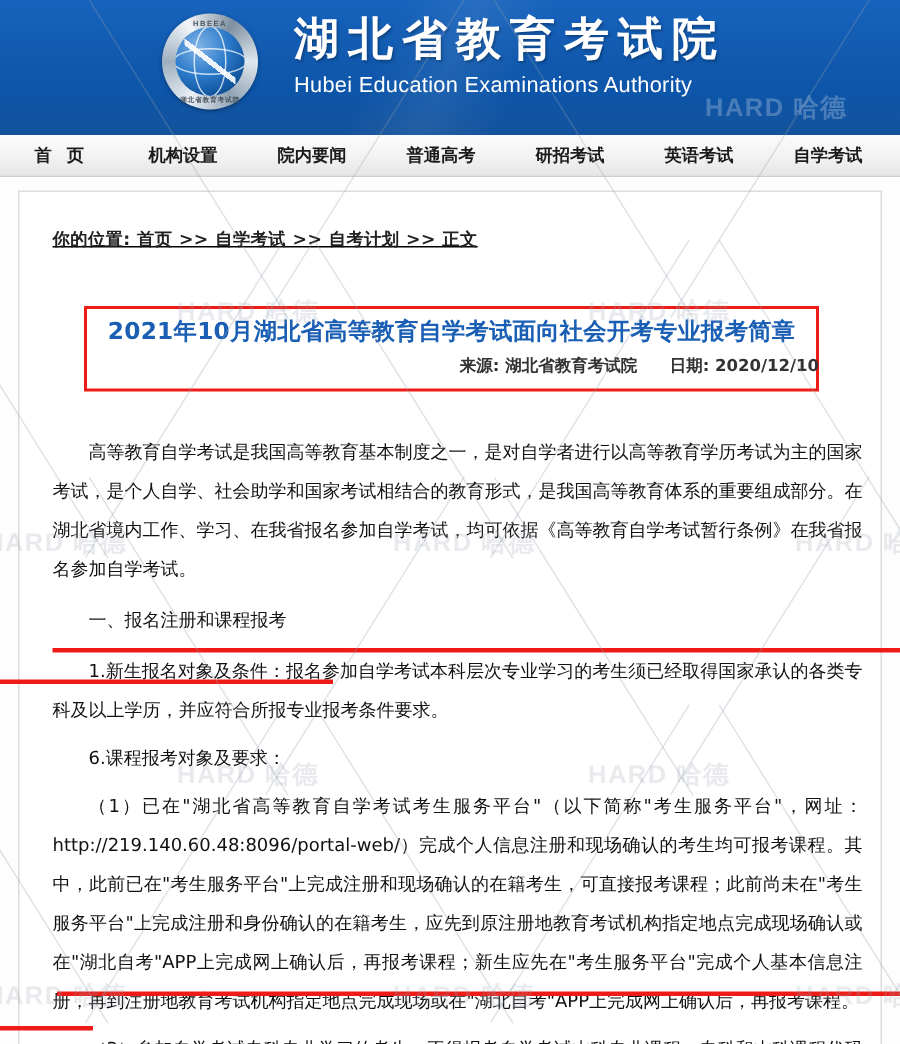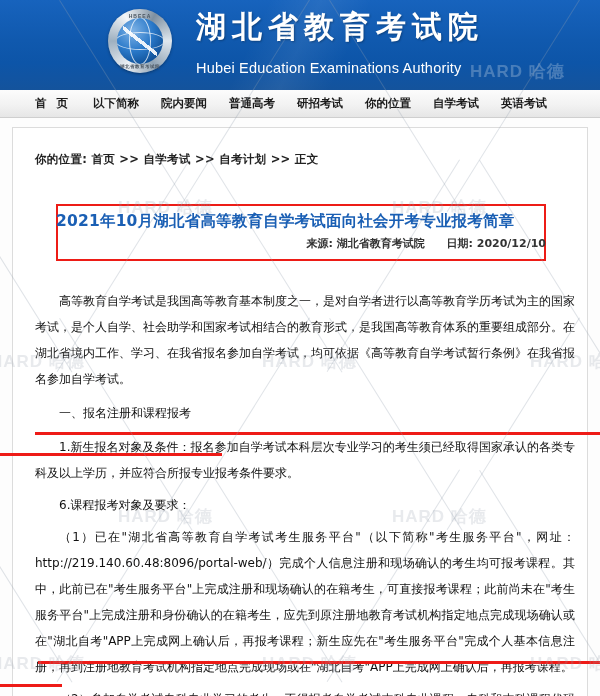--- a/index.html
+++ b/index.html
@@ -78,36 +78,37 @@
     line-height: 38px;
     text-shadow: 1px 1px 2px rgba(0,0,0,0.28);
     font-family: "DejaVu Sans", "Liberation Sans", sans-serif;
     white-space: nowrap;
   }
   .en-title {
     color: #ffffff;
     font-size: 14.5px;
     letter-spacing: 0.2px;
     line-height: 20px;
-    margin-top: 12px;
+    margin-top: 1px;
     white-space: nowrap;
     font-family: "Liberation Sans", sans-serif;
   }
 
   
   .nav-bar {
     position: relative;
     height: 28px;
     background: linear-gradient(180deg,#fcfcfc 0%, #f2f2f2 55%, #e6e6e6 100%);
     border-bottom: 1px solid #cfcfcf;
     display: flex;
     align-items: flex-start;
-    padding-left: 24px;
+    padding-left: 12px;
     white-space: nowrap;
     overflow: hidden;
+    gap: 18px;
   }
   .nav-item {
     color: #1b1b1b;
     font-size: 11.5px;
     font-weight: bold;
     padding: 0 11px;
     line-height: 27px;
     cursor: pointer;
     font-family: "DejaVu Sans", "Liberation Sans", sans-serif;
   }
@@ -115,20 +116,21 @@
 
   
   .content-card {
     position: absolute;
     left: 12px; top: 127px;
     width: 576px;
     min-height: 569px;
     background: #ffffff;
     border: 1px solid #dcdcdc;
     border-bottom: none;
+    text-decoration: underline;
   }
   .breadcrumb {
     margin: 24px 0 0 22px;
     font-size: 11.5px;
     color: #222;
     font-weight: bold;
     letter-spacing: .3px;
     font-family: "DejaVu Sans", "Liberation Sans", sans-serif;
   }
 
@@ -138,20 +140,21 @@
     left: 43px; top: 76px;
     width: 490px; height: 57px;
     border: 2.5px solid #ed1c16;
     background: transparent;
     pointer-events: none;
   }
   .headline {
     position: absolute;
     left: 43px; top: 78px;
     width: 490px;
+    text-align: center;
     color: #1a5fb4;
     font-size: 15.5px;
     font-weight: bold;
     line-height: 30px;
     letter-spacing: .2px;
     font-family: "DejaVu Sans", "Liberation Sans", sans-serif;
   }
   .headline-meta {
     position: absolute;
     left: 43px; top: 108px;
@@ -234,25 +237,25 @@
       <div class="title-block">
         <div class="cn-title">湖北省教育考试院</div>
         <div class="en-title">Hubei Education Examinations Authority</div>
       </div>
 
     </div>
   </div>
 
   <div class="nav-bar">
     <div class="nav-item">首 页</div>
-    <div class="nav-item">以下简称</div>
+    <div class="nav-item">机构设置</div>
     <div class="nav-item">院内要闻</div>
     <div class="nav-item">普通高考</div>
     <div class="nav-item">研招考试</div>
-    <div class="nav-item">你的位置</div>
+    <div class="nav-item">英语考试</div>
     <div class="nav-item">自学考试</div>
     <div class="nav-item">英语考试</div>
 
   </div>
 
   <div class="content-card">
 
     <div class="breadcrumb">你的位置: 首页 &gt;&gt; 自学考试 &gt;&gt; 自考计划 &gt;&gt; 正文</div>
 
     <div class="headline-box"></div>

